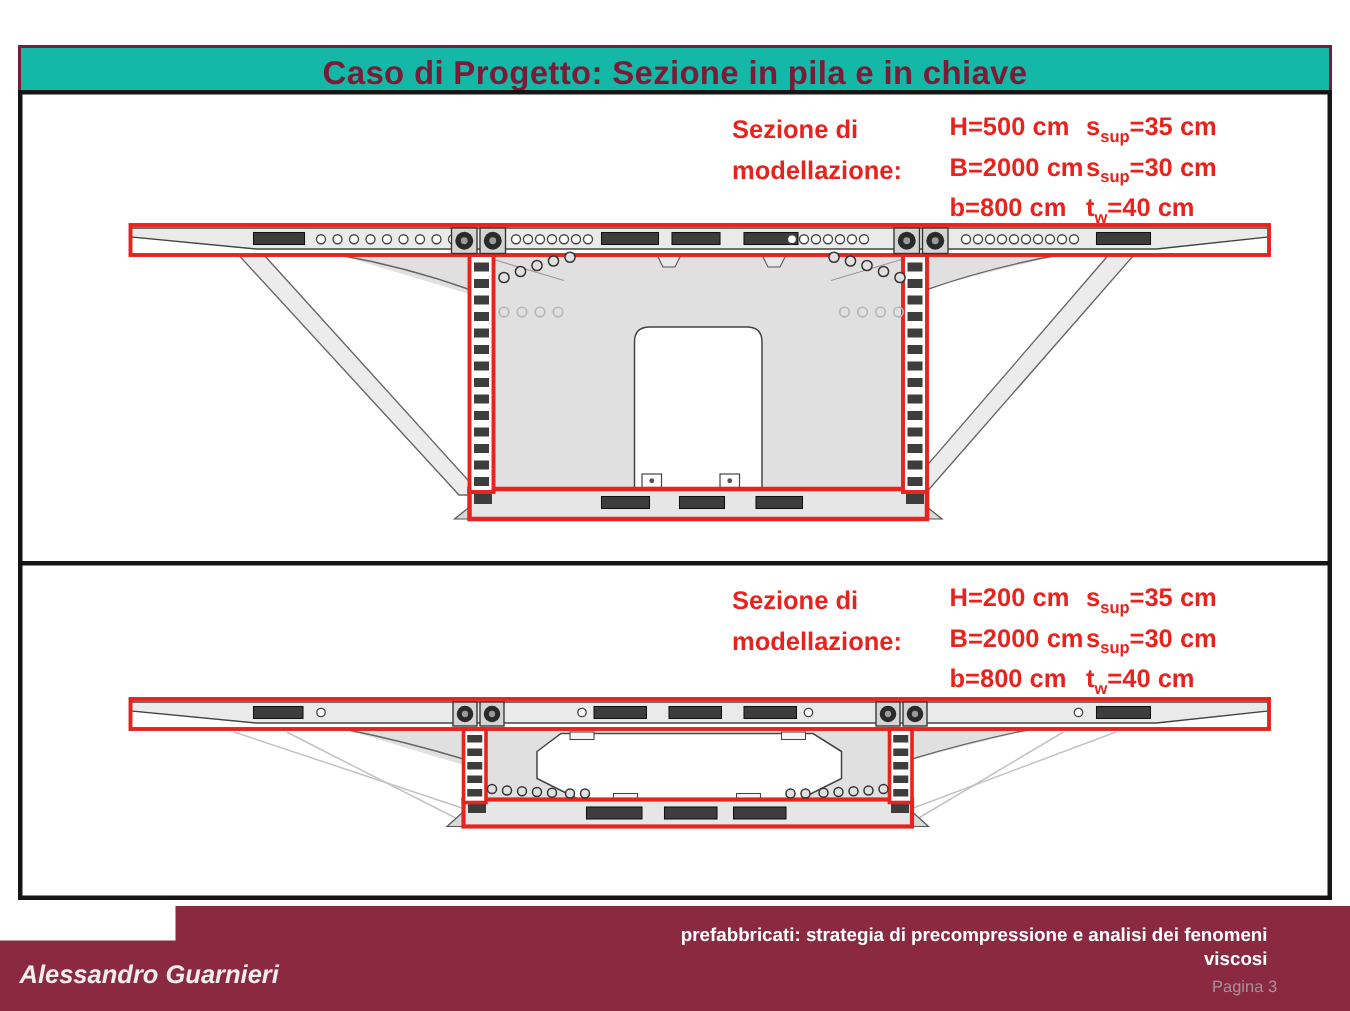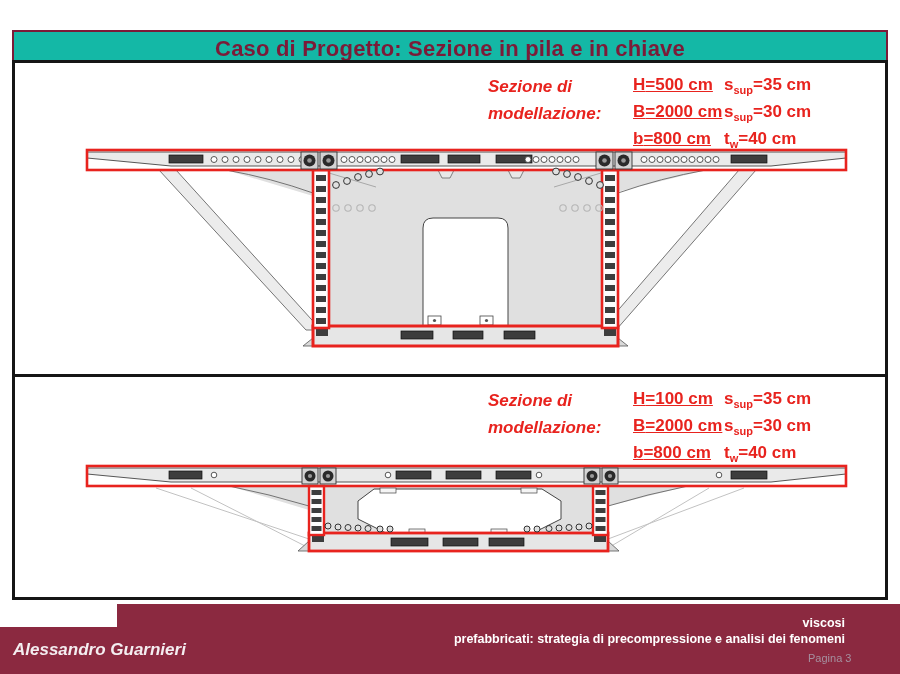--- a/index.html
+++ b/index.html
@@ -16,22 +16,22 @@
   
   .panel { position:absolute; left:12px; width:876px; border:3px solid #151515; background:#fff; }
   .panel.top { top:60px; height:317px; }
   .panel.bottom { top:374px; height:226px; }
   .drawing { position:absolute; left:0; top:0; width:100%; height:100%; }
 
   
   .ann { position:absolute; color:#e8231e; font-weight:bold; font-size:17px; }
   .ann .line { height:27px; line-height:27px; white-space:nowrap; }
   .ann sub { font-size:11px; }
-  .ann-label  { left:473px; top:10px;font-style:italic; }
-  .ann-dims   { left:618px; top:8px;text-decoration:underline; }
+  .ann-label  { left:473px; top:10px; }
+  .ann-dims   { left:618px; top:8px; }
   .ann-thick  { left:709px; top:8px; }
 
   
   .footer-band-upper { position:absolute; left:117px; top:604px; width:783px; height:25px; background:#8b2940; }
   .footer-band-lower { position:absolute; left:0; top:627px; width:900px; height:47px; background:#8b2940; }
   .footer-author { position:absolute; left:13px; top:640px; color:#f4edf0; font-size:17px; font-weight:bold;font-style:italic; }
   .footer-project { position:absolute; left:405px; top:616px; width:440px; text-align:right;
                     color:#ffffff; font-size:12.5px; font-weight:bold; line-height:15.5px; }
   .footer-page { position:absolute; left:808px; top:652px; color:#a5909f; font-size:11px; }
 </style>
@@ -302,33 +302,33 @@
         <circle cx="576" cy="99" r="2.1" fill="#9a9a9a"></circle>
           <circle cx="594" cy="99" r="2.1" fill="#9a9a9a"></circle>
       </g>
     </svg>
 
     <div class="ann ann-label">
       <div class="line">Sezione di</div>
       <div class="line">modellazione:</div>
     </div>
     <div class="ann ann-dims">
-      <div class="line"><span>H</span><sub></sub><span>=100 cm</span></div>
+      <div class="line"><span>H</span><sub></sub><span>=200 cm</span></div>
       <div class="line"><span>B</span><sub></sub><span>=2000 cm</span></div>
       <div class="line"><span>b</span><sub></sub><span>=800 cm</span></div>
     </div>
     <div class="ann ann-thick">
       <div class="line"><span>s</span><sub>sup</sub><span>=35 cm</span></div>
       <div class="line"><span>s</span><sub>sup</sub><span>=30 cm</span></div>
       <div class="line"><span>t</span><sub>w</sub><span>=40 cm</span></div>
     </div>
   </div>
 
   <div class="footer-band-upper"></div>
   <div class="footer-band-lower"></div>
   <div class="footer-author">Alessandro Guarnieri</div>
   <div class="footer-project">
+    <div>prefabbricati: strategia di precompressione e analisi dei fenomeni</div>
     <div>viscosi</div>
-    <div>prefabbricati: strategia di precompressione e analisi dei fenomeni</div>
   </div>
   <div class="footer-page">Pagina 3</div>
 
 </div>
 
 </body></html>

